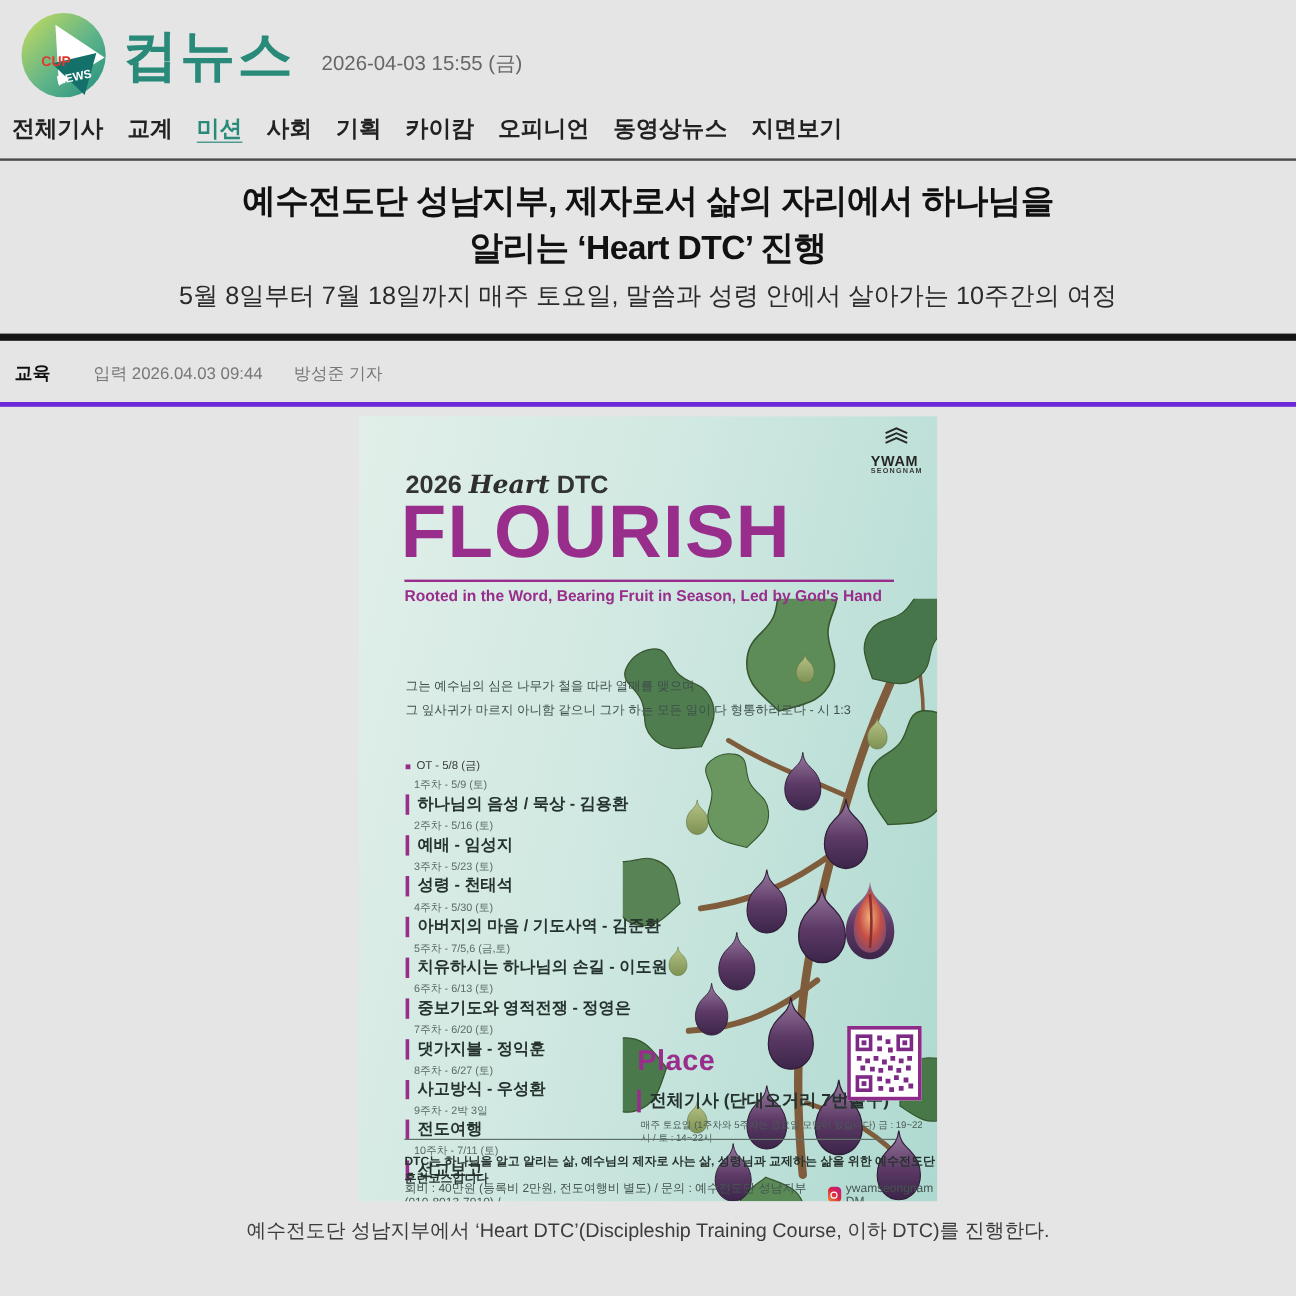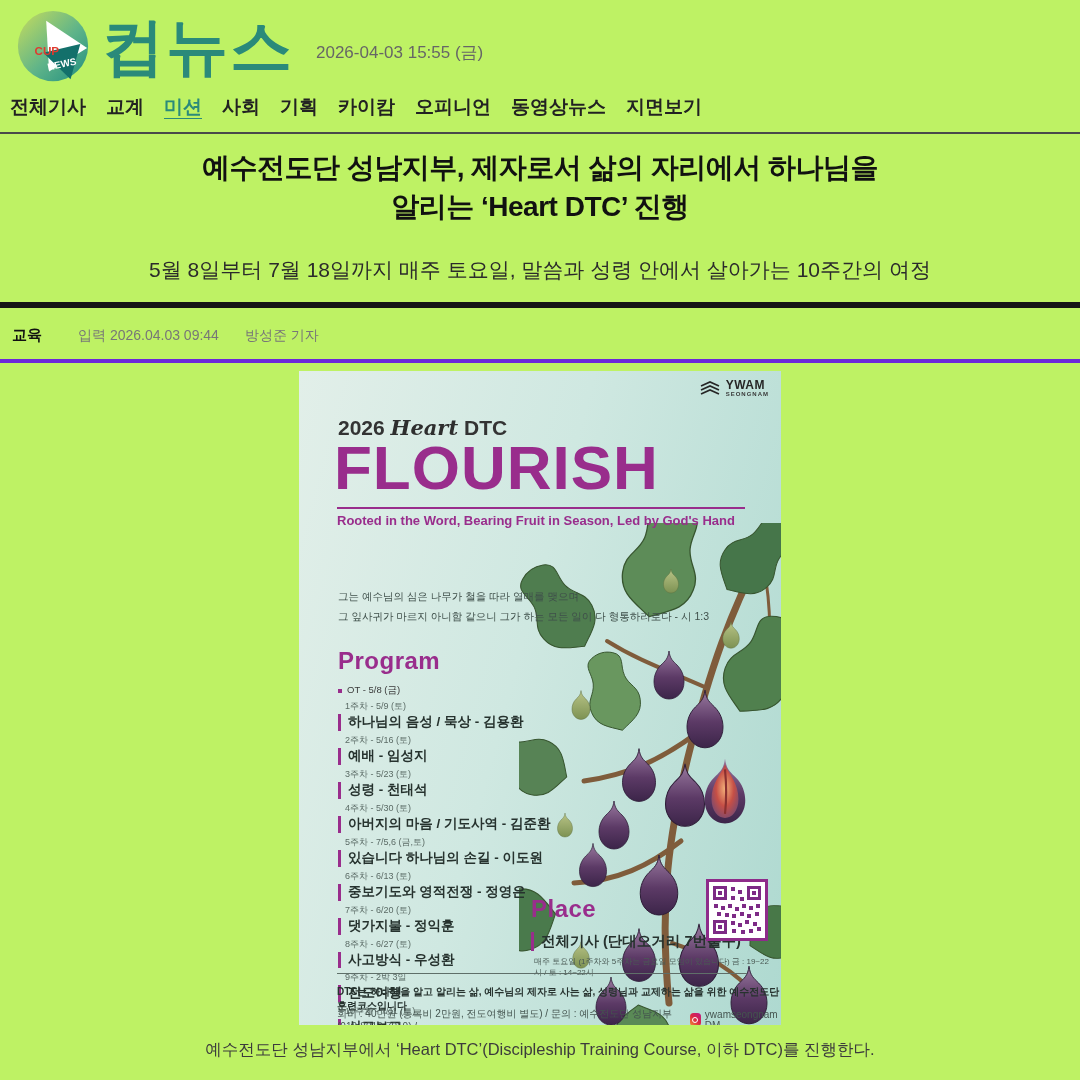--- a/index.html
+++ b/index.html
@@ -1,44 +1,44 @@
 <!DOCTYPE html>
 <html><head>
 <meta charset="utf-8">
 <style>
   * { margin:0; padding:0; box-sizing:border-box; }
   html,body { width:1080px; background:#fff; font-family:"Liberation Sans", sans-serif; }
-  .page { width:1080px; height:1080px; position:relative; background:#bef264; overflow:hidden; }
+  .page { width:1080px; height:1080px; position:relative; background:#e5e5e5; overflow:hidden; }
 
   
   .header { display:flex; align-items:center; padding:8px 10px 2px 14px; height:88px; }
   .logo-badge { width:78px; height:78px; flex:0 0 auto; }
-  .site-title { font-size:62px; font-weight:800; color:#2a8a7a; letter-spacing:2px; margin-left:10px; }
+  .site-title { font-size:46px; font-weight:800; color:#2a8a7a; letter-spacing:2px; margin-left:10px; }
   .header-date { font-size:17px; color:#666; margin-left:22px; margin-top:10px; }
 
   
   .nav { display:flex; align-items:center; gap:20px; padding:6px 10px 12px 10px; }
   .nav-item { font-size:19px; font-weight:700; color:#222; cursor:pointer; text-decoration:none; }
   .nav-item.active { color:#2a8a7a; text-decoration:underline; text-underline-offset:5px; }
 
   
   .headline-wrap { border-top:2px solid #4a4a4a; border-bottom:6px solid #151515; padding:14px 8px 18px 8px; }
   .headline { text-align:center; font-size:28px; font-weight:800; color:#111; line-height:1.4; letter-spacing:-0.5px; }
-  .subheadline { text-align:center; font-size:21px; color:#2b2b2b; margin-top:30px; font-weight:400; }
+  .subheadline { text-align:center; font-size:21px; color:#2b2b2b; margin-top:6px; font-weight:400; }
 
   
   .meta-row { display:flex; justify-content:flex-start; align-items:center; padding:18px 12px 14px 12px; border-bottom:4px solid #6d28d9;gap:36px; }
   .meta-category { font-size:15px; font-weight:700; color:#111; }
   .meta-right { font-size:14px; color:#777; display:flex; gap:26px; }
 
   
   .poster-area { display:flex; justify-content:center; margin-top:8px; }
   .poster { position:relative; width:482px; height:654px; overflow:hidden;
             background:linear-gradient(105deg,#e2efe9 0%,#cfe8e1 45%,#aed9d0 100%); }
-  .ywam { position:absolute; top:8px; right:12px; display:flex; align-items:center; gap:5px; }
+  .ywam { position:absolute; top:8px; right:12px; display:flex; align-items:center; gap:5px;flex-direction:column; }
   .ywam-text .t1 { font-size:12px; font-weight:800; color:#262626; letter-spacing:0.5px; line-height:1; }
   .ywam-text .t2 { font-size:6px; font-weight:600; color:#3a3a3a; letter-spacing:1px; line-height:1.2; }
 
   .poster-kicker { position:absolute; left:39px; top:44px; font-size:21px; font-weight:800; color:#333; }
   .poster-kicker .script { font-family:"DejaVu Serif", serif; font-style:italic; font-weight:700; color:#2e2e2e; }
   .poster-title { position:absolute; left:35px; top:66px; width:416px; font-size:62px; font-weight:800;
                   color:#992d8c; letter-spacing:1px; line-height:1; }
   .poster-rule { position:absolute; left:38px; top:136px; width:408px; height:2px; background:#992d8c; }
   .poster-tagline { position:absolute; left:38px; top:142px; font-size:13px; font-weight:700; color:#992d8c; }
 
@@ -222,33 +222,32 @@
       <div class="poster-title">FLOURISH</div>
       <div class="poster-rule"></div>
       <div class="poster-tagline">Rooted in the Word, Bearing Fruit in Season, Led by God's Hand</div>
 
       <div class="verse">
         <div>그는 예수님의 심은 나무가 철을 따라 열매를 맺으며</div>
         <div>그 잎사귀가 마르지 아니함 같으니 그가 하는 모든 일이 다 형통하리로다 - 시 1:3</div>
       </div>
 
       <div class="program">
-        <div class="program-head">Program</div>
         <div class="program-list">
           <div class="p-bullet">OT - 5/8 (금)</div>
           <div class="p-week">1주차 - 5/9 (토)</div>
           <div class="p-title">하나님의 음성 / 묵상 - 김용환</div>
           <div class="p-week">2주차 - 5/16 (토)</div>
           <div class="p-title">예배 - 임성지</div>
           <div class="p-week">3주차 - 5/23 (토)</div>
           <div class="p-title">성령 - 천태석</div>
           <div class="p-week">4주차 - 5/30 (토)</div>
           <div class="p-title">아버지의 마음 / 기도사역 - 김준환</div>
           <div class="p-week">5주차 - 7/5,6 (금,토)</div>
-          <div class="p-title">있습니다 하나님의 손길 - 이도원</div>
+          <div class="p-title">치유하시는 하나님의 손길 - 이도원</div>
           <div class="p-week">6주차 - 6/13 (토)</div>
           <div class="p-title">중보기도와 영적전쟁 - 정영은</div>
           <div class="p-week">7주차 - 6/20 (토)</div>
           <div class="p-title">댓가지불 - 정익훈</div>
           <div class="p-week">8주차 - 6/27 (토)</div>
           <div class="p-title">사고방식 - 우성환</div>
           <div class="p-week">9주차 - 2박 3일</div>
           <div class="p-title">전도여행</div>
           <div class="p-week">10주차 - 7/11 (토)</div>
           <div class="p-title">선교보고</div>

